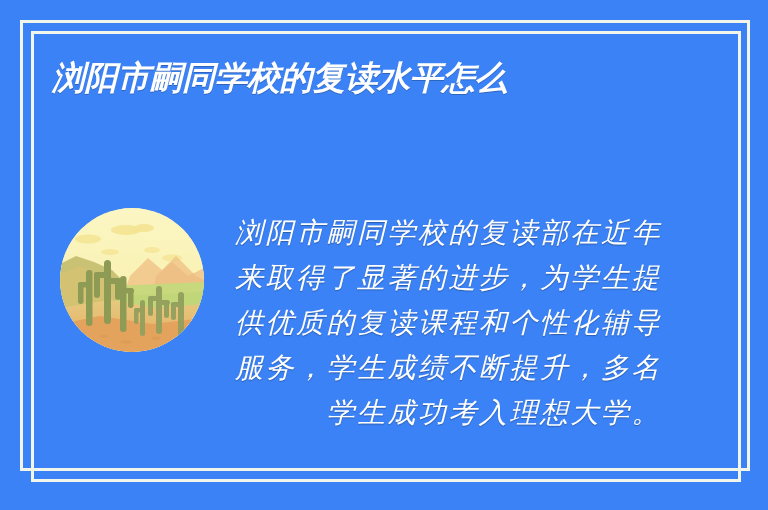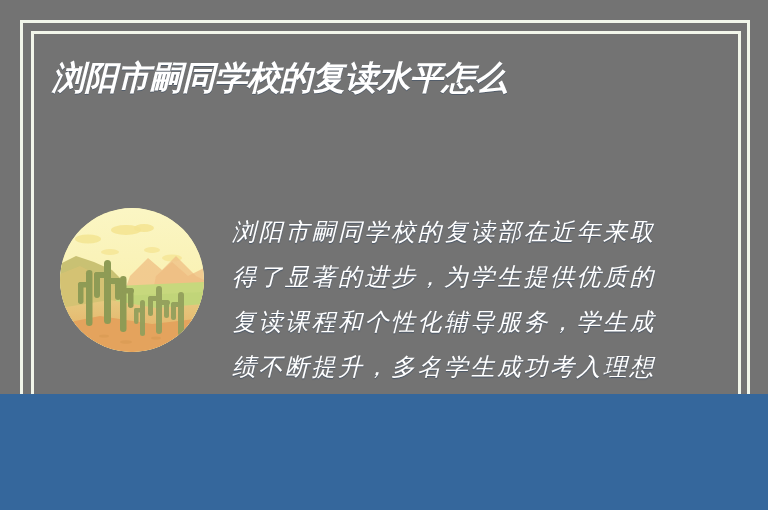--- a/index.html
+++ b/index.html
@@ -10,22 +10,22 @@
     width: 768px;
     height: 510px;
     overflow: hidden;
     background: #35679c;
     font-family: "Liberation Sans", sans-serif;
   }
 
   #poster {
     position: relative;
     width: 768px;
-    height: 394px;
-    background: #737373;
+    height: 510px;
+    background: #3b82f6;
     overflow: hidden;
   }
 
   
   .frame-outer {
     position: absolute;
     left: 20px;
     top: 20px;
     width: 730px;
     height: 451px;
@@ -87,26 +87,26 @@
   .thumb svg { display: block; width: 144px; height: 144px; }
 
   
   .body-text {
     position: absolute;
     left: 180px;
     top: 10px;
     width: 430px;
     color: #ffffff;
     font-family: "DejaVu Serif", serif;
-    font-size: 24px;
+    font-size: 28px;
     line-height: 45px;
     letter-spacing: 2.5px;
     font-style: italic;
     text-shadow: 0 1px 1px rgba(22,52,88,0.45);
-    text-align: left;
+    text-align: right;
   }
 </style>
 </head>
 <body>
 
 <div id="poster">
 
   <div class="frame-outer"></div>
   <div class="frame-inner"></div>
 

